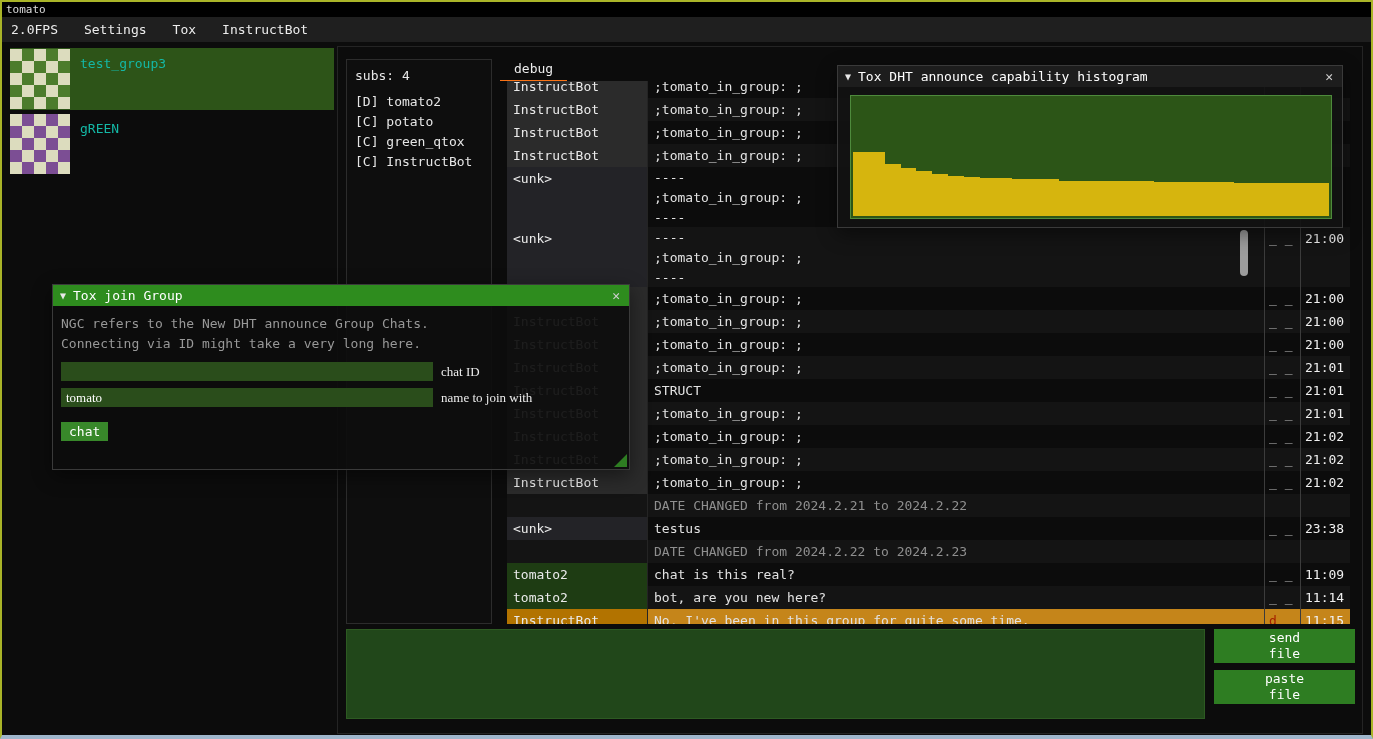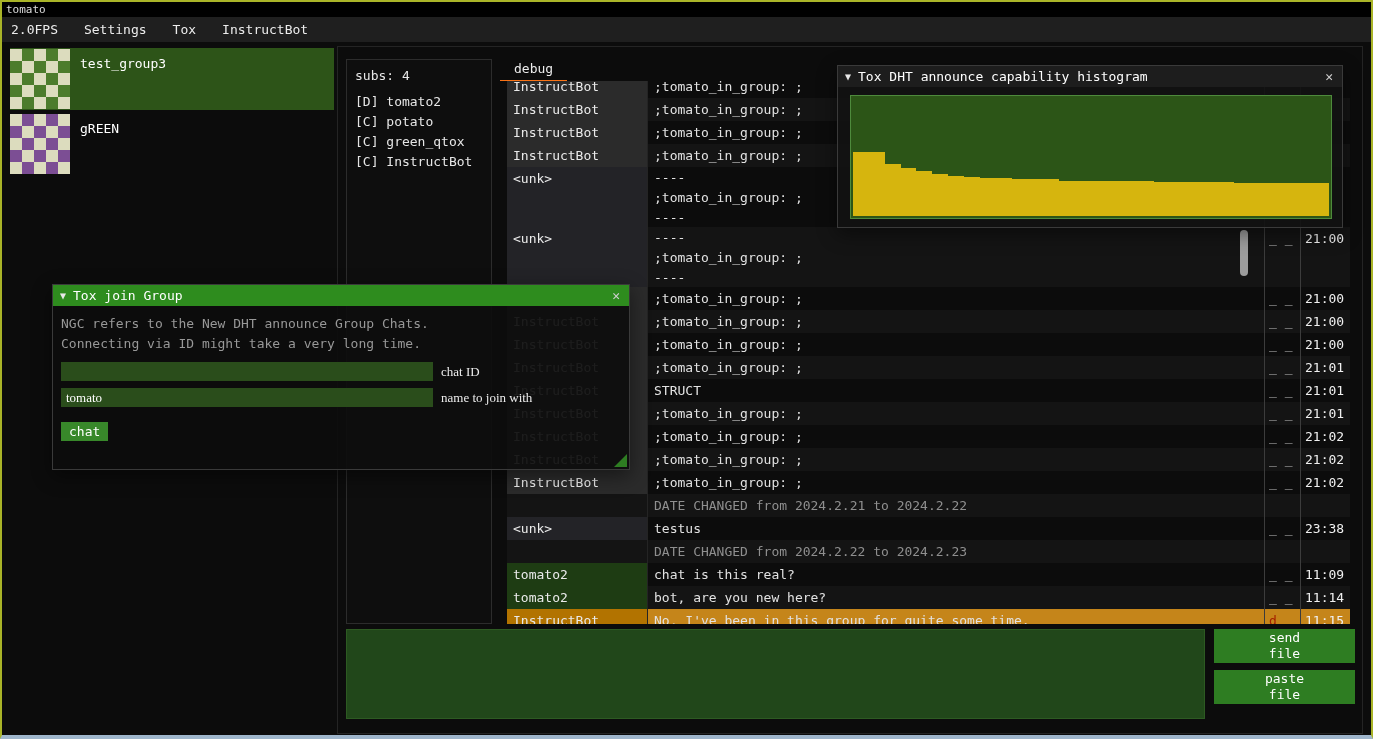--- a/index.html
+++ b/index.html
@@ -12,21 +12,21 @@
   .titlebar { position:absolute; left:0; top:0; width:100%; height:15px; background:#000; font-size:11px; line-height:15px; padding-left:4px; color:#ddd; }
   .menubar { position:absolute; left:0; top:15px; width:100%; height:25px; background:#1f1f1f; display:flex; align-items:center; }
   .menu-item { padding:0 13px; line-height:25px; color:#ececec; cursor:default; }
   .menu-item:first-child { padding-left:9px; }
 
   
   .group-list { position:absolute; left:8px; top:46px; width:324px; }
   .group-item { display:flex; height:62px; margin-bottom:3px; cursor:default; }
   .group-item.selected { background:#2d5418; }
   .avatar { width:60px; height:60px; margin-top:1px; flex:0 0 60px; }
-  .group-label { padding:8px 10px; color:#ffffff; }
+  .group-label { padding:8px 10px; color:#14b8a6; }
 
   
   .right-pane-border { position:absolute; left:335px; top:44px; width:1026px; height:688px; border:1px solid #242424; pointer-events:none; }
 
   
   .subs-panel { position:absolute; left:344px; top:57px; width:146px; height:565px; border:1px solid #2c2c2c; background:#0e0e0e; padding:6px 8px; }
   .subs-header { line-height:20px; margin-bottom:6px; }
   .subs-item { line-height:20px; color:#e6e6e6; cursor:default; }
 
   
@@ -348,21 +348,21 @@
   </div>
 
   <div class="win join-window">
     <div class="win-titlebar green">
       <span class="collapse">▼</span>
       <span class="win-title">Tox join Group</span>
       <span class="win-close">✕</span>
     </div>
     <div class="join-body">
       <div class="info-line">NGC refers to the New DHT announce Group Chats.</div>
-      <div class="info-line">Connecting via ID might take a very long time.</div>
+      <div class="info-line">Connecting via ID might take a very long here.</div>
       <div class="join-fields">
           <div class="input-row">
             <input type="text" class="text-input" style="">
             <div class="input-label">chat ID</div>
           </div>
           <div class="input-row">
             <input type="text" class="text-input" value="tomato" style="">
             <div class="input-label">name to join with</div>
           </div>
         </div>

